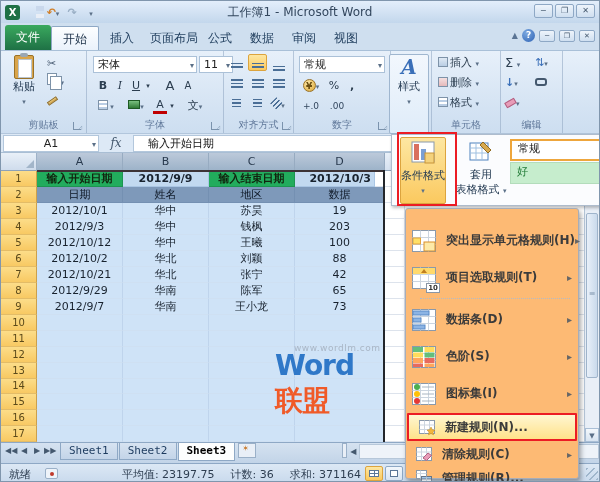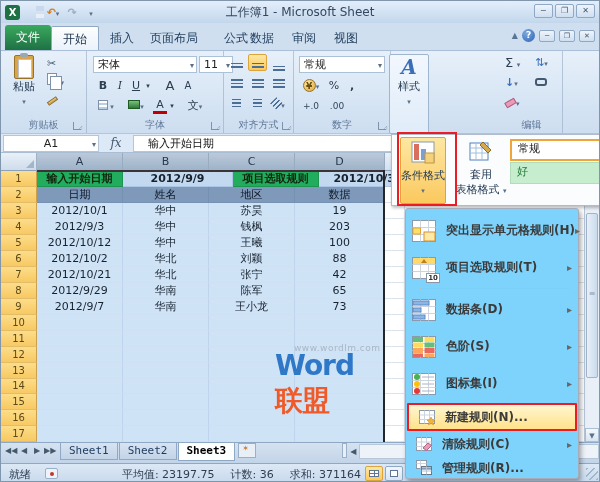--- a/index.html
+++ b/index.html
@@ -138,22 +138,22 @@
   .cf-btn { position:absolute; left:8px; top:2px; width:46px; height:67px; text-align:center;
     background:linear-gradient(#fde7a2,#fbc95f); border:1px solid #dca43e; border-radius:2px; color:#243a52; padding-top:3px; }
   .redbox1 { position:absolute; left:396px; top:131px; width:60px; height:74px; border:2px solid #ec1c24; z-index:27; pointer-events:none; }
   .fmt-btn { position:absolute; left:62px; top:2px; width:54px; height:67px; text-align:center; color:#243a52; padding-top:3px; }
   .gal { position:absolute; left:118px; top:4px; width:96px; }
   .gal-item { height:22px; line-height:18px; padding-left:6px; margin-bottom:1px; border:1px solid #d5dce5; background:#fff; color:#111; }
   .gal-item.selected { border:2px solid #eea63c; line-height:16px; }
   .gal-item.good { background:#c6edcd; color:#217a36; border-color:#b3dcbb; }
 
   
-  .cfmenu { position:absolute; left:404px; top:207px; width:174px; height:271px; background:#7dd3fc;
-    border:1px solid #a7adb8; border-radius:3px; box-shadow:2px 3px 5px rgba(0,0,0,.35); z-index:30; padding-top:3px; }
+  .cfmenu { position:absolute; left:404px; top:207px; width:174px; height:271px; background:#fdba74;
+    border:1px solid #a7adb8; border-radius:3px; box-shadow:2px 3px 5px rgba(0,0,0,.35); z-index:30; padding-top:13px; }
   .mi { display:flex; align-items:center; padding:0 4px 0 5px; color:#3b3b3b; font-weight:bold; font-size:12px; }
   .mi.large { height:37px; }
   .mi.small { height:24px; }
   .mi .lab { flex:1; margin-left:9px; white-space:nowrap; }
   .mi .arrow { font-size:10px; color:#666; margin-right:2px; }
   .mi .micon { width:26px; height:26px; flex:0 0 26px; position:relative; }
   .mi.small .micon { width:18px; height:18px; flex:0 0 18px; margin-left:4px; }
   .mi.hl { background:linear-gradient(#fff6d1,#ffe28a); border:2px solid #ec1c24; border-radius:1px;
     margin:1px 1px; height:28px; }
   .msep { border-top:1px dotted #b4bac4; margin:2px 8px 2px 14px; }
@@ -199,34 +199,34 @@
 <body>
 
 <div class="app">
 
   <div class="titlebar">
     <div class="xl-logo">X</div>
     <div class="qat-btn"><span class="save-ic"></span></div>
     <div class="qat-btn undo-g">↶<span class="dd">▾</span></div>
     <div class="qat-btn redo-g">↷</div>
     <div class="qat-btn"><span class="dd">▾</span></div>
-    <div class="win-title">工作簿1 - Microsoft Sheet</div>
+    <div class="win-title">工作簿1 - Microsoft Word</div>
     <div class="winbtns">
       <div class="winbtn">─</div>
       <div class="winbtn">❐</div>
       <div class="winbtn">✕</div>
     </div>
   </div>
 
   <div class="tabrow">
     <div class="rtab file" style="left:4px">文件</div>
     <div class="rtab active" style="left:50px">开始</div>
     <div class="rtab" style="left:98px">插入</div>
     <div class="rtab" style="left:138px">页面布局</div>
-    <div class="rtab" style="left:212px">公式</div>
+    <div class="rtab" style="left:196px">公式</div>
     <div class="rtab" style="left:238px">数据</div>
     <div class="rtab" style="left:280px">审阅</div>
     <div class="rtab" style="left:322px">视图</div>
     <div class="tab-right">
       <span class="caret-ic">▲</span>
       <span class="help-ic">?</span>
       <span class="winbtn sm">─</span>
       <span class="winbtn sm">❐</span>
       <span class="winbtn sm">✕</span>
     </div>
@@ -291,20 +291,26 @@
       <div class="glabel">数字</div>
       <div class="launcher" style="left:84px"></div>
     </div>
 
     <div class="styles-big">
       <div class="styleA">A</div>
       <div>样式</div>
       <span class="dd">▾</span>
     </div>
 
+    <div class="group" style="left:430px;width:70px;border-left:1px solid rgba(148,170,196,.6)">
+      <div class="cellrow" style="left:6px;top:3px"><span class="sq ins"></span><span>插入</span> <span class="dd">▾</span></div>
+      <div class="cellrow" style="left:6px;top:23px"><span class="sq del"></span><span>删除</span> <span class="dd">▾</span></div>
+      <div class="cellrow" style="left:6px;top:43px"><span class="sq fmt"></span><span>格式</span> <span class="dd">▾</span></div>
+      <div class="glabel">单元格</div>
+    </div>
 
     <div class="group" style="left:500px;width:62px">
       <div class="cellrow" style="left:4px;top:3px"><span class="sigma">Σ</span> <span class="dd">▾</span></div>
       <div class="cellrow sortAZ" style="left:34px;top:3px">⇅<span class="dd">▾</span></div>
       <div class="cellrow filldown" style="left:4px;top:23px">↓<span class="dd">▾</span></div>
       <div class="cellrow" style="left:34px;top:23px"><span class="binoc"></span></div>
       <div class="cellrow" style="left:4px;top:43px"><span class="eraser"></span><span class="dd">▾</span></div>
       <div class="glabel">编辑</div>
     </div>
   </div>
@@ -322,22 +328,22 @@
         <div class="ch" style="width: 86px;">B</div>
         <div class="ch" style="width: 86px;">C</div>
         <div class="ch" style="width: 90px;">D</div>
         <div class="ch norm" style="width: 20px;"></div>
         <div class="ch norm" style="flex: 1 1 0%; border-right: none;"></div>
       </div>
     <div class="rows" id="rows">
         <div class="grow">
           <div class="rh">1</div>
           <div class="cell green" style="width: 86px;">输入开始日期</div>
-          <div class="cell blue1" style="width: 110px;">2012/9/9</div>
-          <div class="cell green" style="width: 86px;">项目选取规则</div>
+          <div class="cell blue1" style="width: 86px;">2012/9/9</div>
+          <div class="cell green" style="width: 86px;">输入结束日期</div>
           <div class="cell blue1 right" style="width: 80px;">2012/10/3</div>
           <div class="cell ecol" style="width: 20px;"></div>
           <div class="cell fill" style="flex: 1 1 0%;"></div>
         </div>
         <div class="grow">
           <div class="rh">2</div>
           <div class="cell slate" style="width: 86px;">日期</div>
           <div class="cell slate" style="width: 86px;">姓名</div>
           <div class="cell slate" style="width: 86px;">地区</div>
           <div class="cell slate" style="width: 90px;">数据</div>

